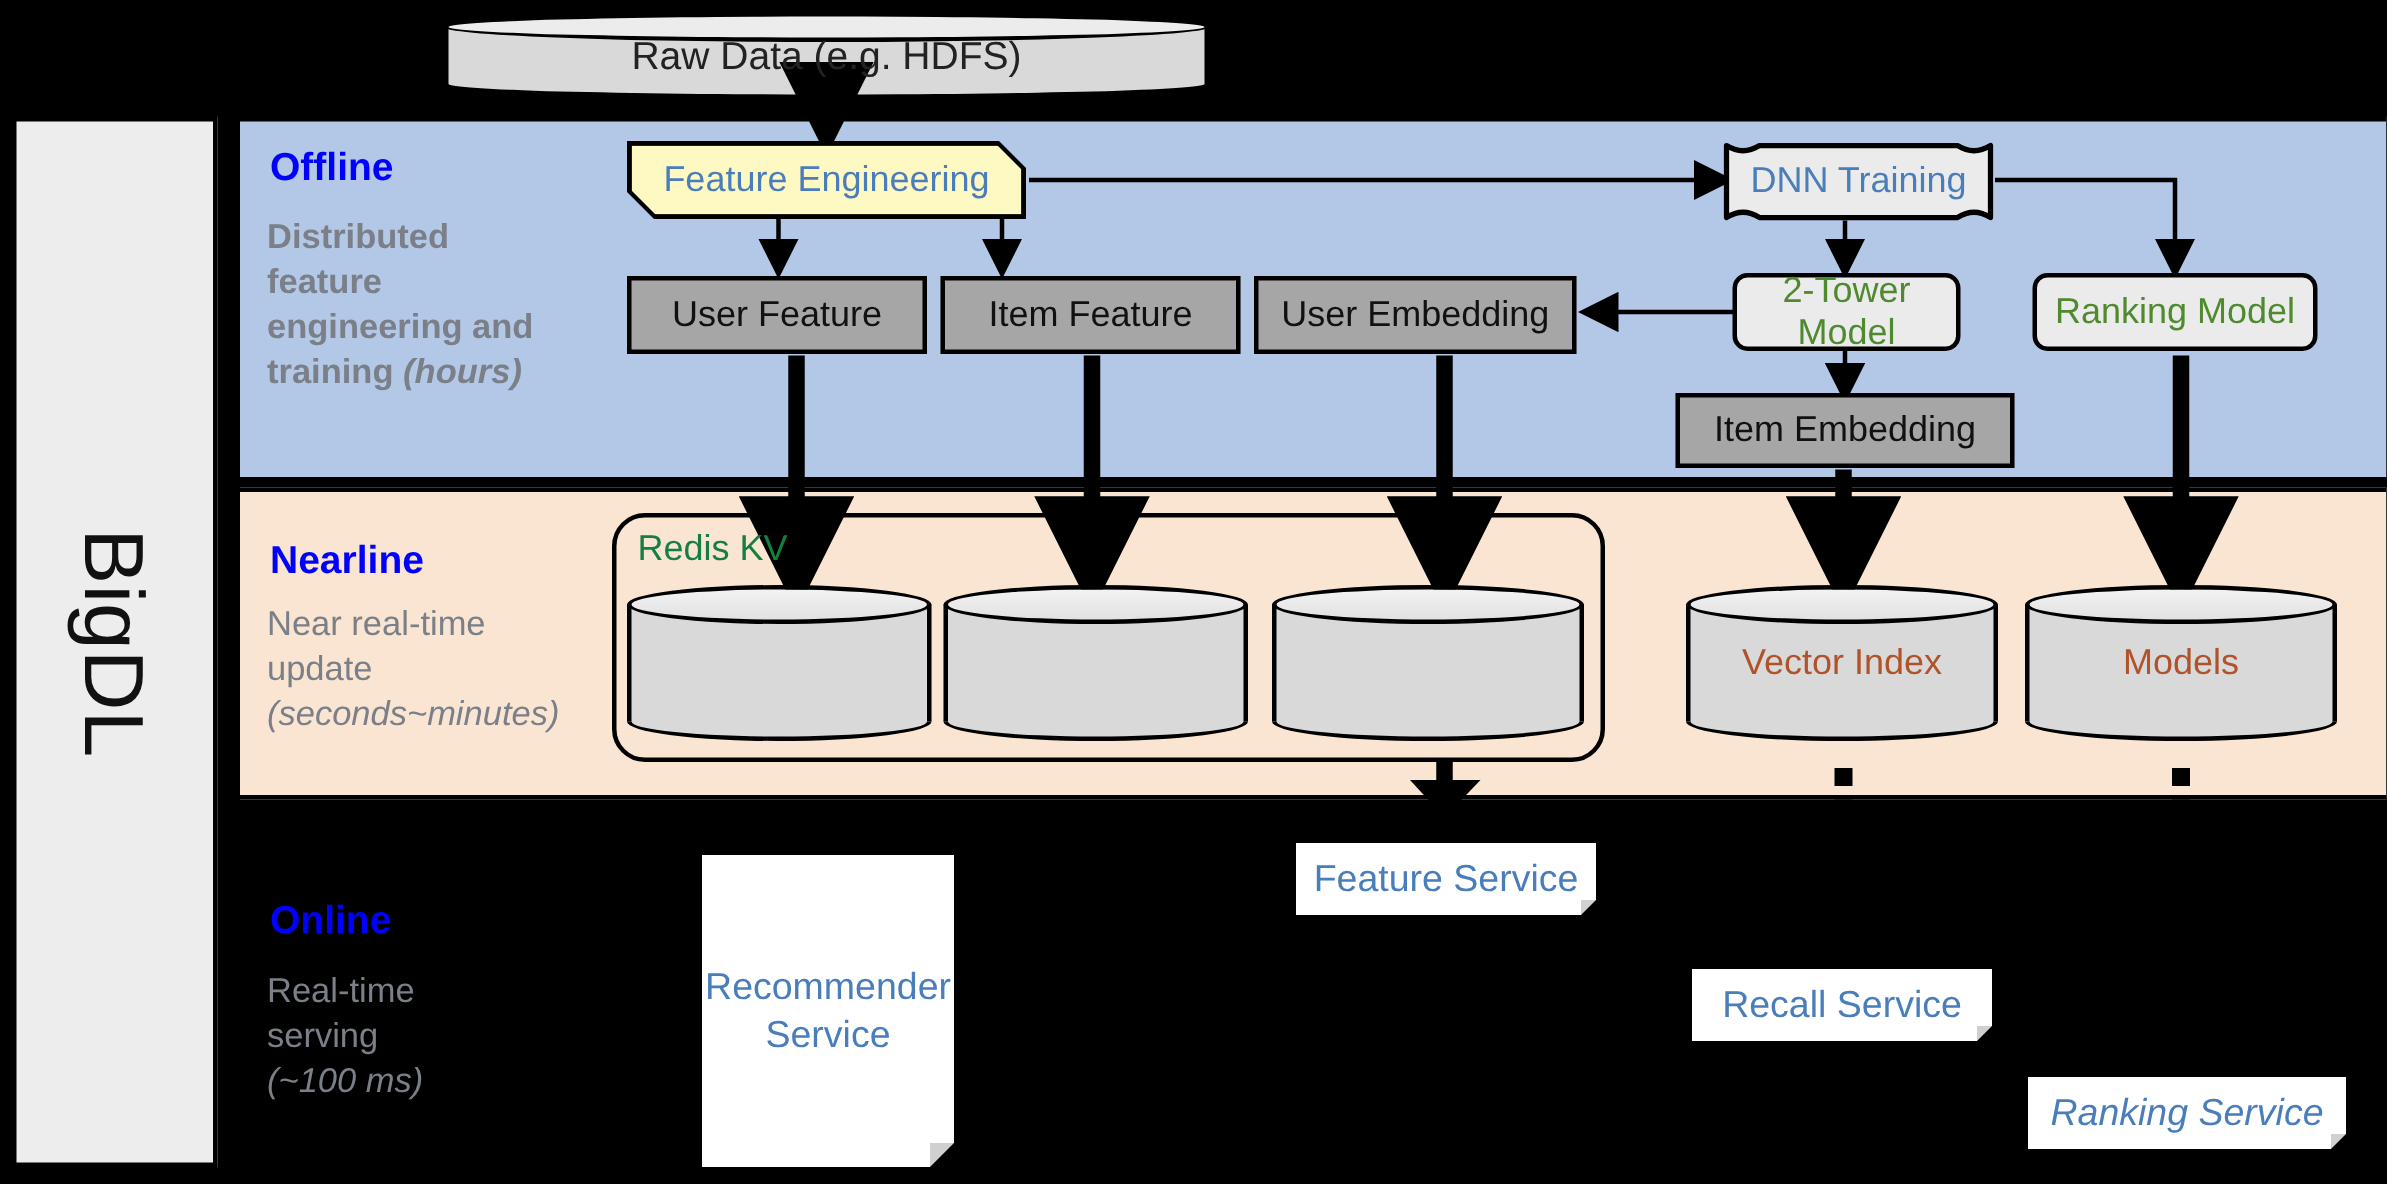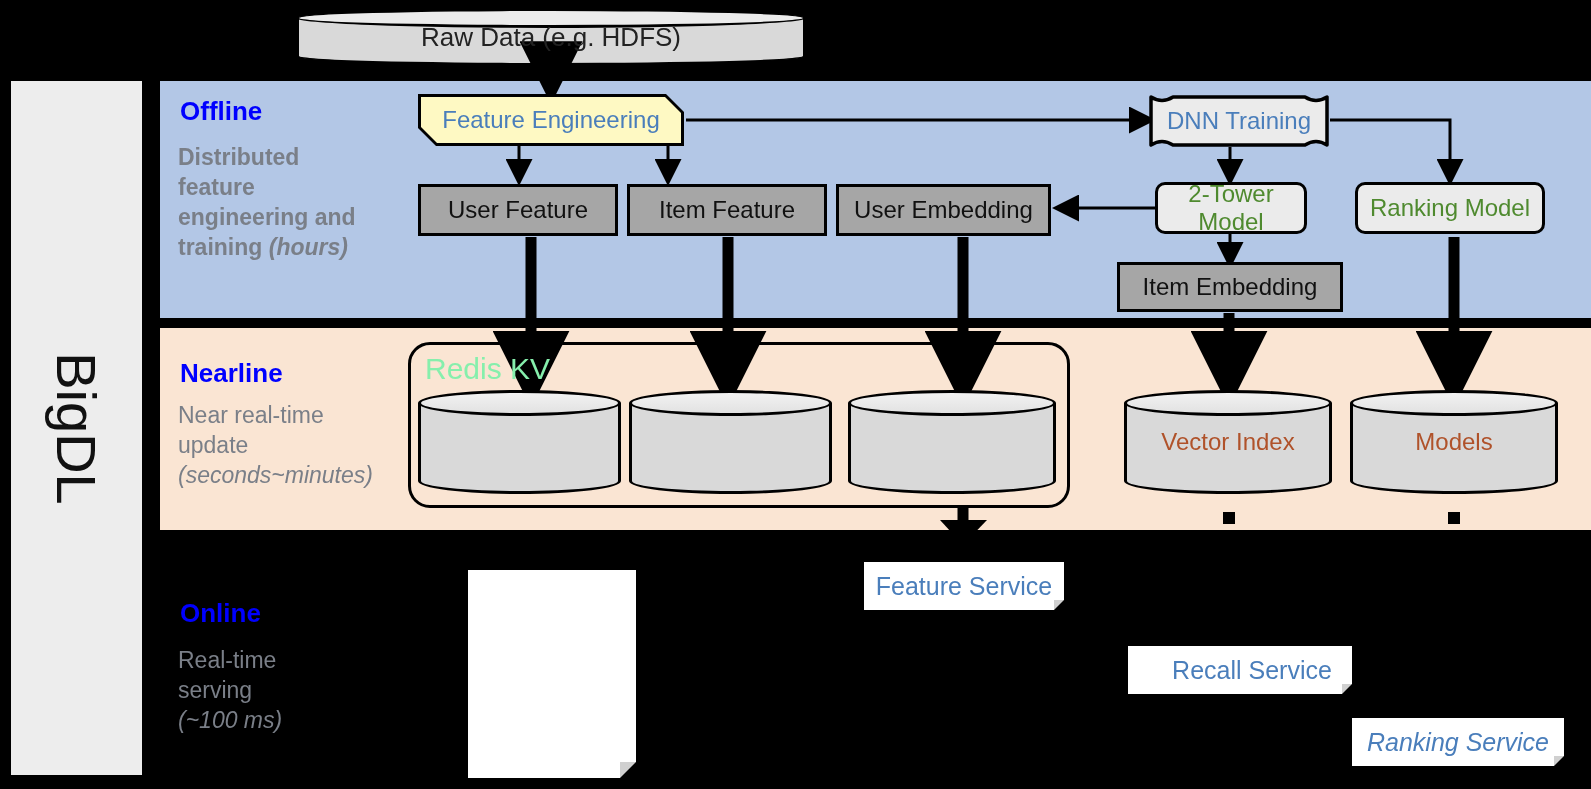--- a/index.html
+++ b/index.html
@@ -69,21 +69,21 @@
   .cyl-flat .top{position:absolute;left:0;right:0;top:0;height:20px;background:#ececec;
     border:3px solid #000;border-radius:50%;box-sizing:border-box;}
   .cyl-flat .bot{position:absolute;left:0;right:0;bottom:0;height:20px;background:#d9d9d9;
     border:3px solid #000;border-radius:50%;box-sizing:border-box;}
   .cyl-flat .lbl{position:absolute;left:0;right:0;top:0;bottom:0;display:flex;
     align-items:center;justify-content:center;color:#222;font-size:26px;z-index:3;}
 
   
   .redis-box{position:absolute;border:3px solid #000;border-radius:22px;
     box-sizing:border-box;background:transparent;}
-  .redis-label{position:absolute;color:#86efac;font-size:30px;}
+  .redis-label{position:absolute;color:#15803d;font-size:24px;}
 
   
   .note{position:absolute;background:#fff;color:#4a7ebb;font-size:25px;
     display:flex;align-items:center;justify-content:center;text-align:center;
     line-height:32px;}
   .note .fold{position:absolute;right:0;bottom:0;width:0;height:0;
     border-left:16px solid #d0d0d0;border-bottom:16px solid #000;}
   .note.small .fold{border-left-width:10px;border-bottom-width:10px;}
   svg.overlay{position:absolute;left:0;top:0;width:1591px;height:789px;
     pointer-events:none;overflow:visible;}
@@ -233,29 +233,30 @@
     <div class="lbl">Vector Index</div>
   </div>
   <div class="cyl" style="left:1350px;top:390px;width:208px;height:104px;">
     <div class="bot"></div>
     <div class="body"></div>
     <div class="top"></div>
     <div class="lbl">Models</div>
   </div>
 
   <div class="note" style="left:468px;top:570px;width:168px;height:208px;padding:0 12px;box-sizing:border-box;">
+    <span>Recommender Service</span>
     <span class="fold"></span>
   </div>
 
   <div class="note small" style="left:864px;top:562px;width:200px;height:48px;">
     <span>Feature Service</span>
     <span class="fold"></span>
   </div>
 
-  <div class="note small" style="left:1128px;top:646px;width:200px;height:48px;padding-left:24px;">
+  <div class="note small" style="left:1128px;top:646px;width:200px;height:48px;">
     <span>Recall Service</span>
     <span class="fold"></span>
   </div>
 
   <div class="note small" style="left:1352px;top:718px;width:212px;height:48px;font-style:italic;">
     <span>Ranking Service</span>
     <span class="fold"></span>
   </div>
 
 </div>

